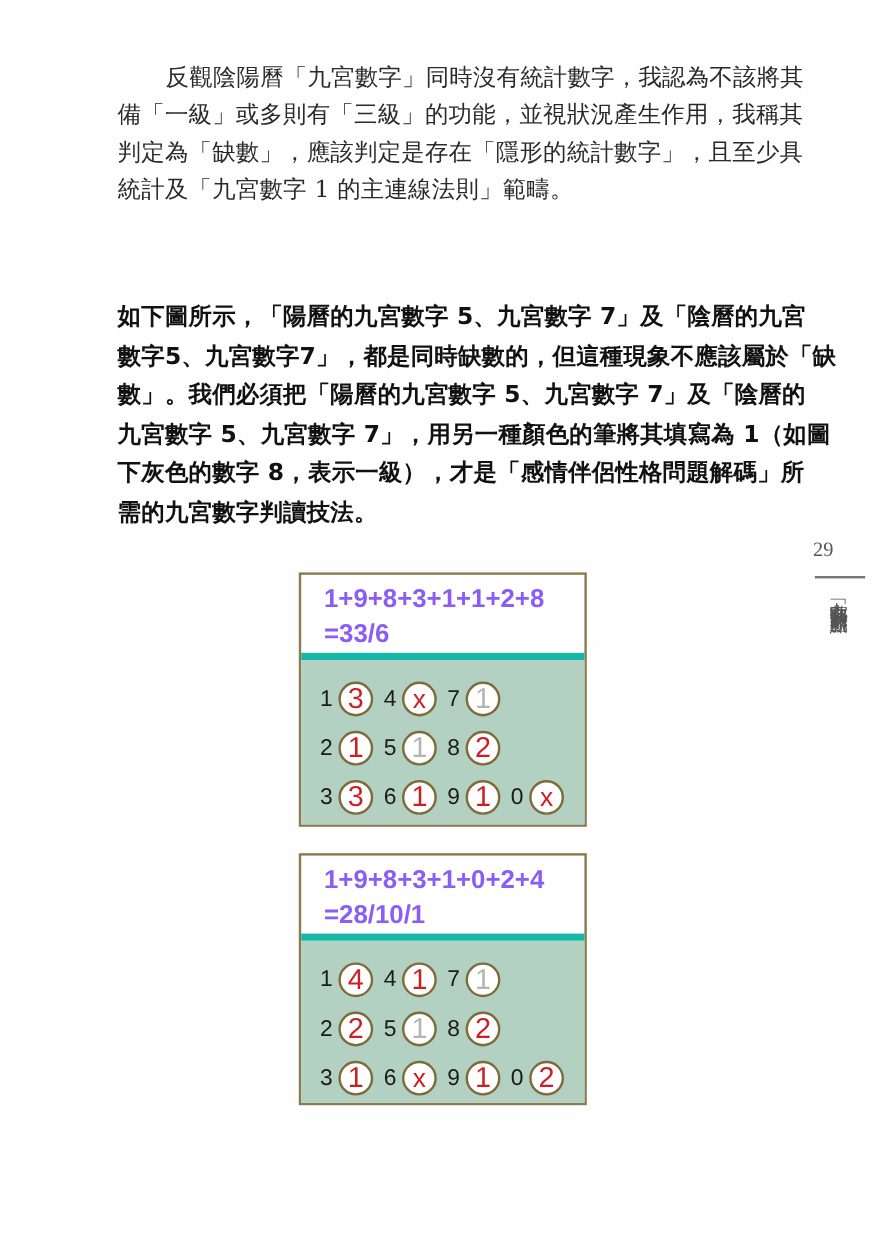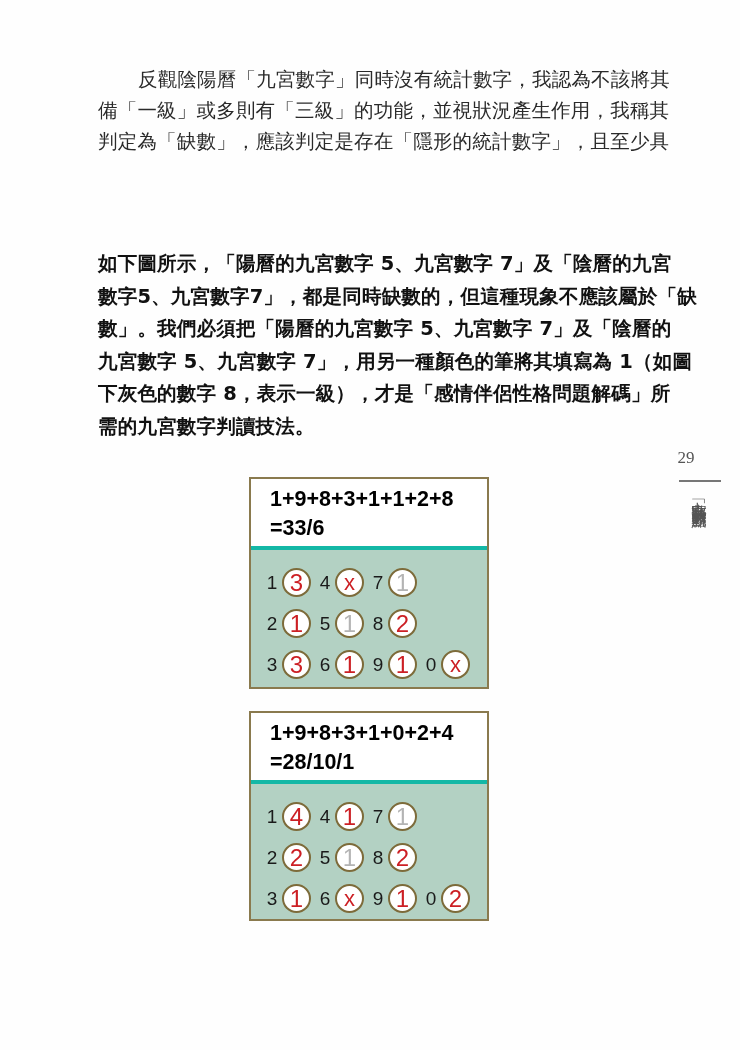--- a/index.html
+++ b/index.html
@@ -1,20 +1,20 @@
 <!DOCTYPE html>
 <html><head>
   <meta charset="utf-8">
   <style>
     html, body { margin: 0; padding: 0; background: #ffffff; }
     body { width: 740px; height: 1050px; position: relative; overflow: hidden; }
     .page { position: absolute; left: 0; top: 0; width: 740px; height: 1050px; background: #fefefe; }
 
     .para1 {
-      position: absolute; left: 98px; top: 64px; width: 546px;
+      position: absolute; left: 98px; top: 49px; width: 546px;
       font-family: "DejaVu Serif", "Liberation Serif", serif;
       font-size: 19.5px; line-height: 31px; color: #2a2a2a;
       text-align: justify; letter-spacing: 0.2px;
     }
     .para1 .line { display: block; white-space: nowrap; height: 31px; }
     .para1 .line.indent { padding-left: 40px; }
 
     .para2 {
       position: absolute; left: 98px; top: 248px; width: 546px;
       font-family: "DejaVu Sans", "Liberation Sans", sans-serif;
@@ -33,23 +33,23 @@
       writing-mode: vertical-rl; font-family: "DejaVu Sans", sans-serif;
       font-size: 15px; color: #555; letter-spacing: 1px; line-height: 20px;
     }
 
     .chart-box {
       position: absolute; left: 249px; width: 240px;
       border: 2px solid #8a7a4e; box-sizing: border-box; background: #fff;
     }
     .chart-box .head {
       height: 71px; box-sizing: border-box; padding: 6px 0 0 19px;
-      border-bottom: 4px solid #14b8a6;
+      border-bottom: 6px solid #14b8a6;
       font-family: "Liberation Sans", "DejaVu Sans", sans-serif;
-      font-weight: bold; font-size: 21.5px; line-height: 29px; color: #000000;
+      font-weight: bold; font-size: 21.5px; line-height: 29px; color: #8b5cf6;
     }
     .chart-box .body {
       background: #b3d1c3; padding: 12px 0 0 14px; box-sizing: border-box;
     }
     .grid-row { height: 41px; display: flex; align-items: center; }
     .cell { display: flex; align-items: center; margin-right: 2px; }
     .key {
       font-family: "Liberation Sans", "DejaVu Sans", sans-serif;
       font-size: 19px; color: #1a1a1a; width: 14px; text-align: center; margin-right: 3px;
     }
@@ -65,20 +65,21 @@
   </style>
 </head>
 <body>
 
 <div class="page">
 
   <div class="para1">
     <span class="line indent">反觀陰陽曆「九宮數字」同時沒有統計數字，我認為不該將其</span>
     <span class="line">備「一級」或多則有「三級」的功能，並視狀況產生作用，我稱其</span>
     <span class="line">判定為「缺數」，應該判定是存在「隱形的統計數字」，且至少具</span>
+    <span class="line">統計及「九宮數字 1 的主連線法則」範疇。</span>
   </div>
 
   <div class="para2">
     <span class="line">如下圖所示，「陽曆的九宮數字 5、九宮數字 7」及「陰曆的九宮</span>
     <span class="line">數字5、九宮數字7」，都是同時缺數的，但這種現象不應該屬於「缺</span>
     <span class="line">數」。我們必須把「陽曆的九宮數字 5、九宮數字 7」及「陰曆的</span>
     <span class="line">九宮數字 5、九宮數字 7」，用另一種顏色的筆將其填寫為 1（如圖</span>
     <span class="line">下灰色的數字 8，表示一級），才是「感情伴侶性格問題解碼」所</span>
     <span class="line">需的九宮數字判讀技法。</span>
   </div>

